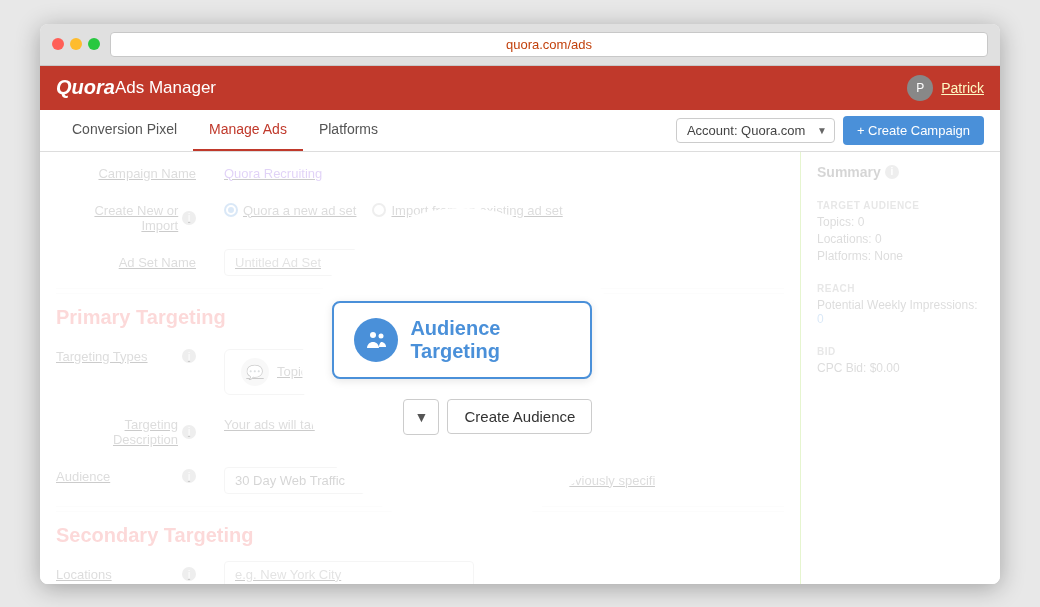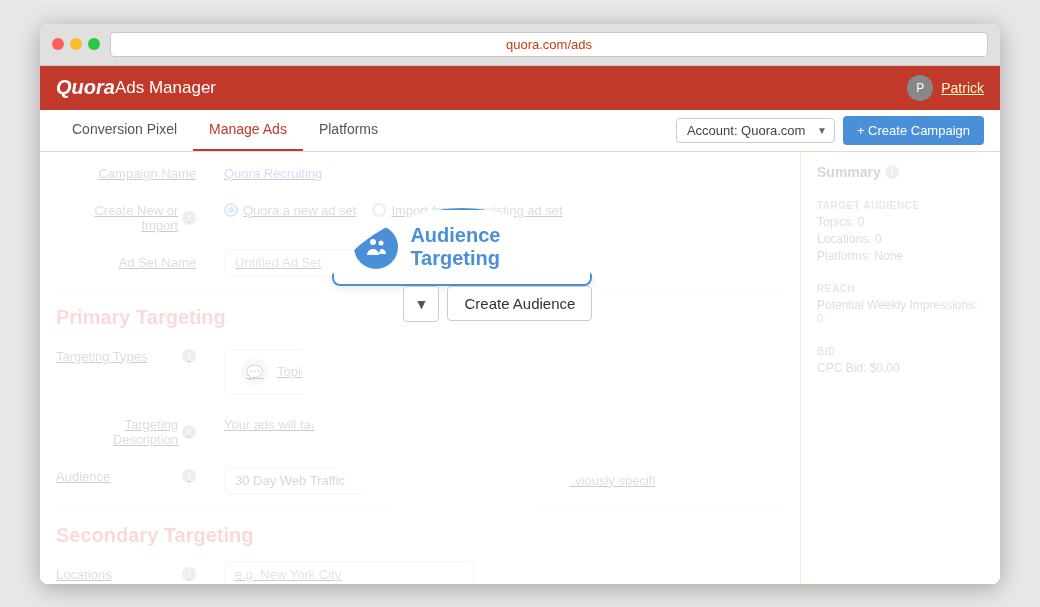--- a/index.html
+++ b/index.html
@@ -637,21 +637,22 @@
           left: 44%;
           transform: translate(-50%, -50%);
           width: 320px;
           height: 320px;
           border-radius: 50%;
           background: white;
           box-shadow: 0 0 0 9999px rgba(255,255,255,0.55);
           display: flex;
           flex-direction: column;
           align-items: center;
-          justify-content: flex-start;
+          justify-content: center;
+          gap: 20px;
           z-index: 20;
           overflow: hidden;
         ">
 
           <div class="audience-targeting-card">
             <div class="audience-icon-big">
               <svg width="24" height="24" viewBox="0 0 24 24" fill="white" xmlns="http://www.w3.org/2000/svg">
                 <circle cx="9" cy="7" r="3"></circle>
                 <path d="M3 20c0-3.3 2.7-6 6-6s6 2.7 6 6H3z"></path>
                 <circle cx="17" cy="8" r="2.5"></circle>

